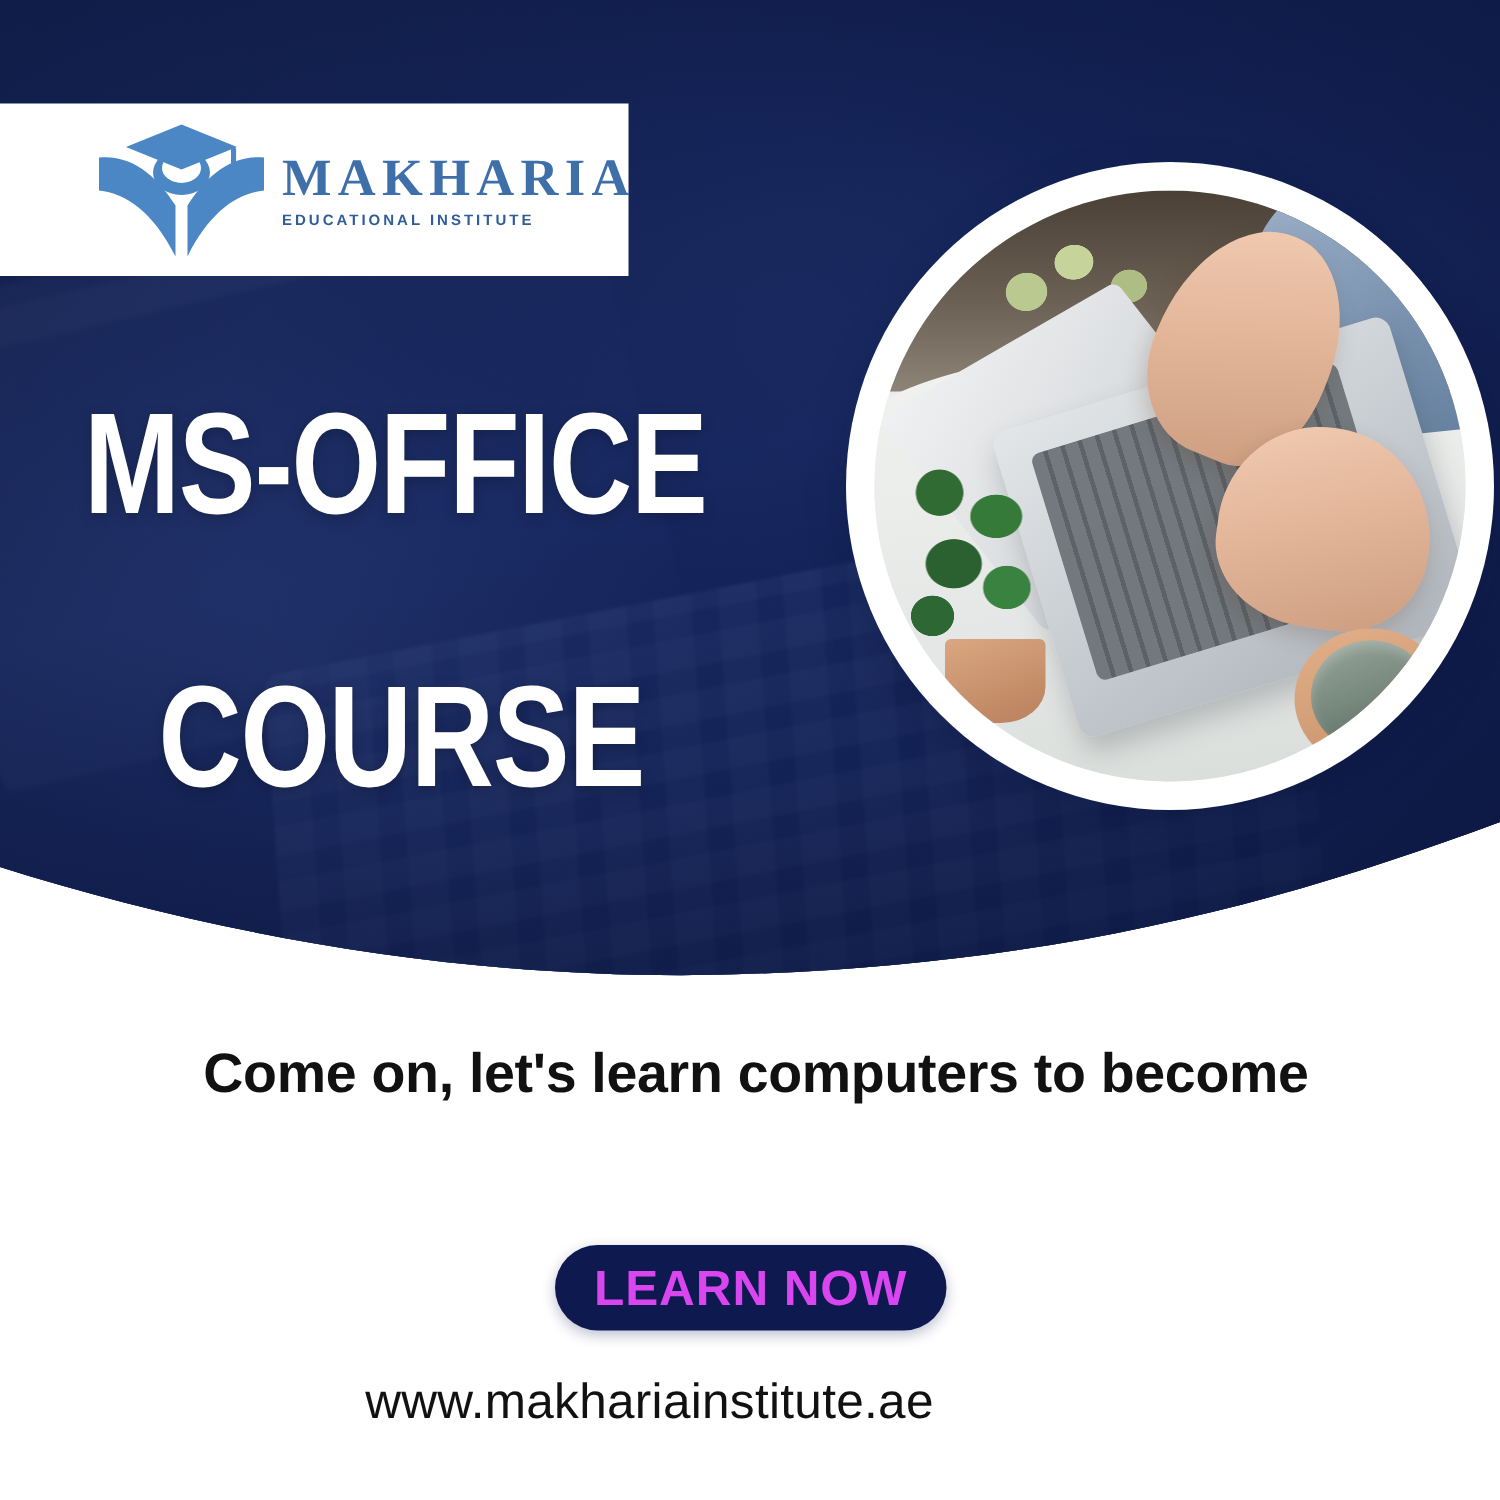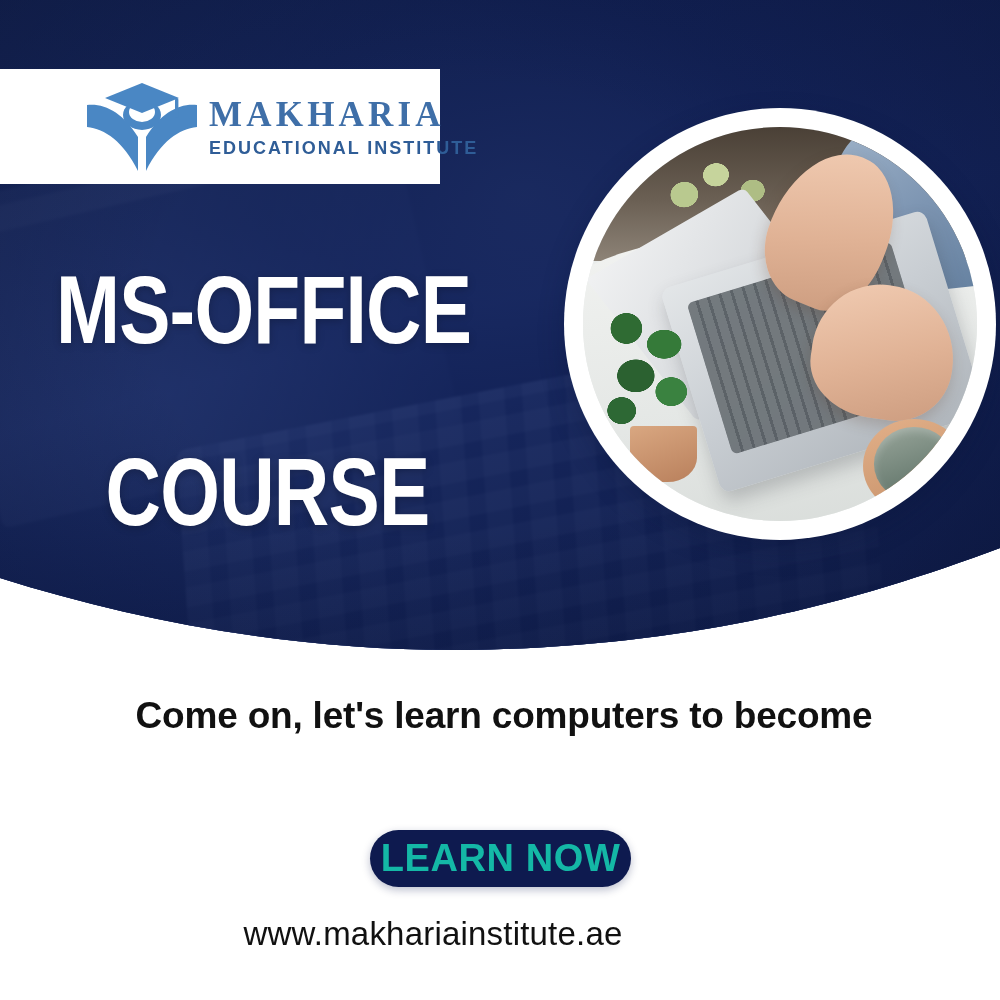--- a/index.html
+++ b/index.html
@@ -83,21 +83,20 @@
 
   
   .logo-bar {
     position: absolute;
     left: 0; top: 69px;
     width: 419px; height: 115px;
     background: #ffffff;
     display: flex;
     align-items: center;
     z-index: 6;
-    padding-left: 21px;
   }
   .logo-mark {
     width: 118px; height: 96px;
     margin-left: 62px;
     flex: none;
     display: block;
   }
   .logo-words {
     margin-left: 8px;
     display: flex;
@@ -108,21 +107,21 @@
     font-family: "Liberation Serif", serif;
     font-size: 35px;
     font-weight: 700;
     letter-spacing: 4.2px;
     color: #3f6fa8;
     line-height: 1;
     white-space: nowrap;
   }
   .logo-sub {
     font-family: "Liberation Sans", sans-serif;
-    font-size: 18px;
+    font-size: 10px;
     font-weight: 700;
     letter-spacing: 2.0px;
     color: #2f5d97;
     line-height: 1;
     margin-top: 7px;
     white-space: nowrap;
   }
 
   
   .headline {
@@ -270,24 +269,24 @@
   }
   .tagline span { display: block; }
 
   .cta {
     position: absolute;
     left: 370px; top: 830px;
     width: 261px; height: 57px;
     background: #0e1a4f;
     border: none;
     border-radius: 999px;
-    color: #14b8a6;
-    font-family: "Liberation Sans", sans-serif;
-    font-weight: 700;
-    font-size: 38px;
+    color: #d946ef;
+    font-family: "Liberation Sans", sans-serif;
+    font-weight: 700;
+    font-size: 33px;
     letter-spacing: 0.6px;
     cursor: pointer;
     box-shadow: 0 3px 9px rgba(14,26,79,.28);
   }
 
   .site-url {
     position: absolute;
     left: 0; top: 915px;
     width: 866px;
     text-align: center;

